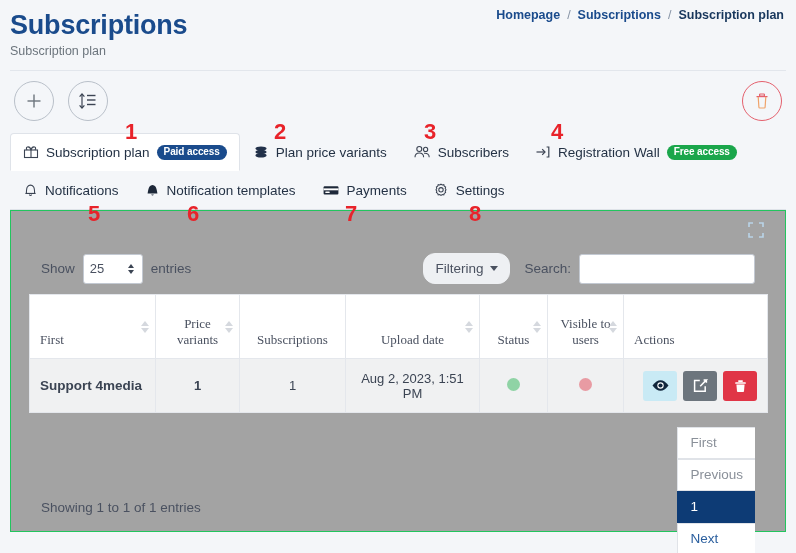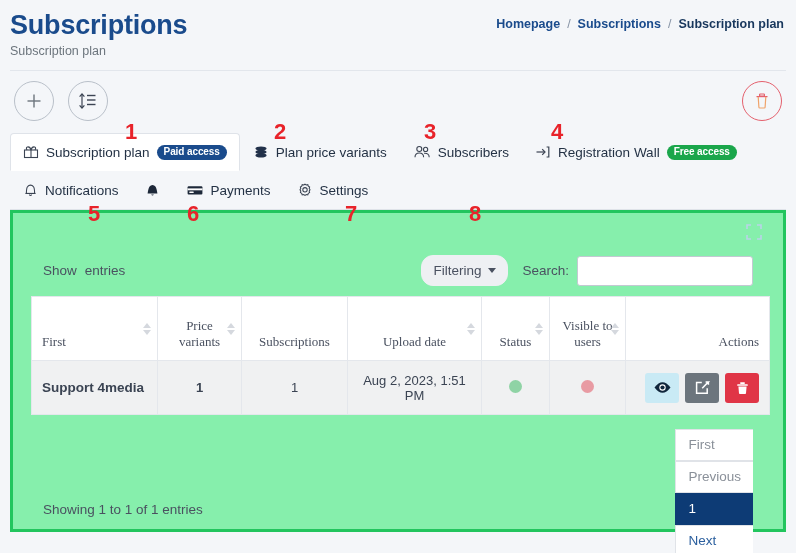--- a/index.html
+++ b/index.html
@@ -35,21 +35,20 @@
   }
   .breadcrumb {
     position: absolute;
     right: 12px; top: 8px;
     font-size: 12.5px;
     font-weight: 700;
     color: #1a4b8c;
     display: flex;
     align-items: center;
     gap: 7px;
-    margin-top: 9px;
   }
   .breadcrumb .crumb { color:#1a4b8c; cursor: pointer; }
   .breadcrumb .crumb.current { color:#17365c; }
   .breadcrumb .sep { color:#8794a6; font-weight:400; }
 
   .hdr-rule {
     height:1px; background:#e2e6ec; margin: 0 10px;
   }
 
   
@@ -123,22 +122,22 @@
     pointer-events: none;
   }
 
   .tabs-underline {
     height: 1px; background: #dfe3e9;
     margin: 0 10px;
   }
 
   
   .card {
-    background: #86efac;
-    border: 3px solid #22c55e;
+    background: #a3a3a3;
+    border: 1px solid #22c55e;
     margin: 0 10px;
     height: 322px;
     position: relative;
     padding: 0 18px;
   }
   .card-tools {
     height: 36px;
     position: relative;
   }
   .expand-icon {
@@ -208,21 +207,21 @@
     cursor: pointer;
     font-family: Liberation Serif, serif;
   }
   table.dt th .th-inner { display:block; }
   table.dt th.c-name { text-align:left; width: 126px; }
   table.dt th.c-pv { text-align:center; width: 84px; }
   table.dt th.c-subs { text-align:center; width: 106px; }
   table.dt th.c-date { text-align:center; width: 134px; }
   table.dt th.c-status { text-align:center; width: 68px; }
   table.dt th.c-visible { text-align:center; width: 76px; }
-  table.dt th.c-actions { text-align:right; width: 144px; }
+  table.dt th.c-actions { text-align:left; width: 144px; }
   .sort-arrows {
     position: absolute;
     right: 6px; top: 50%;
     transform: translateY(-50%);
     display: flex; flex-direction: column; gap: 2px;
     opacity: 0.75;
   }
   .sort-arrows .up { width:0;height:0;border-left:4px solid transparent;border-right:4px solid transparent;border-bottom:5px solid #c7ccd4; }
   .sort-arrows .down { width:0;height:0;border-left:4px solid transparent;border-right:4px solid transparent;border-top:5px solid #c7ccd4; }
 
@@ -377,20 +376,21 @@
         <path d="M6.3 12.6 Q7.5 14.4 8.7 12.6" fill="none" stroke="#3b4453" stroke-width="1.05"></path>
       </svg>
       <span>Notifications</span>
     </div>
 
     <div class="tab">
       <svg width="15" height="16" viewBox="0 0 15 16">
         <path d="M2.6 11.6 Q3.4 6 4.6 4.6 Q5.7 3.1 7.5 3.1 Q9.3 3.1 10.4 4.6 Q11.6 6 12.4 11.6 Z" fill="#1d2839"></path>
         <path d="M6.1 12.5 Q7.5 14.6 8.9 12.5 Z" fill="#1d2839"></path>
       </svg>
+      <span>Notification templates</span>
     </div>
 
     <div class="tab">
       <svg width="18" height="16" viewBox="0 0 18 16">
         <rect x="1.6" y="4.2" width="14.8" height="8.2" rx="1" fill="#1d2839"></rect>
         <rect x="1.6" y="6.4" width="14.8" height="1.9" fill="#ffffff"></rect>
         <rect x="3.3" y="9.6" width="4.4" height="1.5" rx="0.5" fill="#ffffff"></rect>
       </svg>
       <span>Payments</span>
     </div>
@@ -415,20 +415,27 @@
         <polyline points="12,2 16,2 16,6" fill="none" stroke="#b9d4e8" stroke-width="1.6"></polyline>
         <polyline points="16,12 16,16 12,16" fill="none" stroke="#b9d4e8" stroke-width="1.6"></polyline>
         <polyline points="6,16 2,16 2,12" fill="none" stroke="#b9d4e8" stroke-width="1.6"></polyline>
       </svg>
     </span>
   </div>
 
   <div class="dt-controls">
     <div class="dt-length">
       <span>Show</span>
+      <div class="dt-select">
+        <span>25</span>
+        <svg width="10" height="14" viewBox="0 0 10 14">
+          <polygon points="5,2 8,6 2,6" fill="#3b4453"></polygon>
+          <polygon points="5,12 8,8 2,8" fill="#3b4453"></polygon>
+        </svg>
+      </div>
       <span>entries</span>
     </div>
 
     <div class="dt-right">
       <div class="btn-filter">
         <span>Filtering</span>
         <span class="caret"></span>
       </div>
       <div class="dt-search">
         <span>Search:</span>

